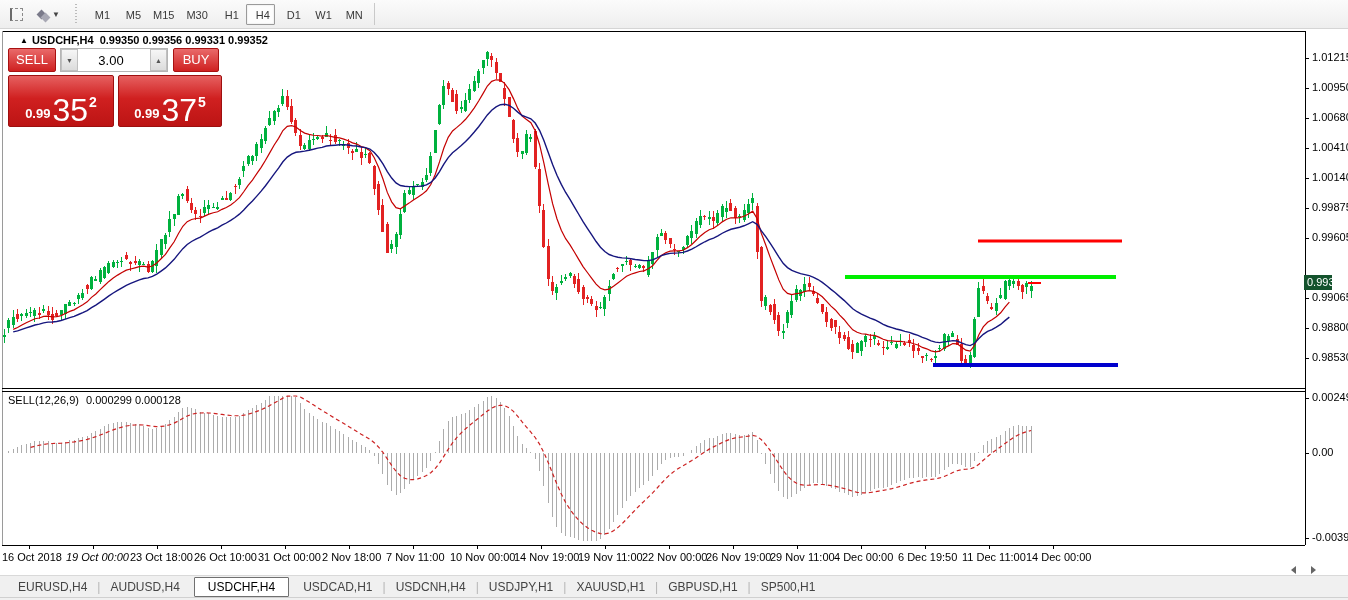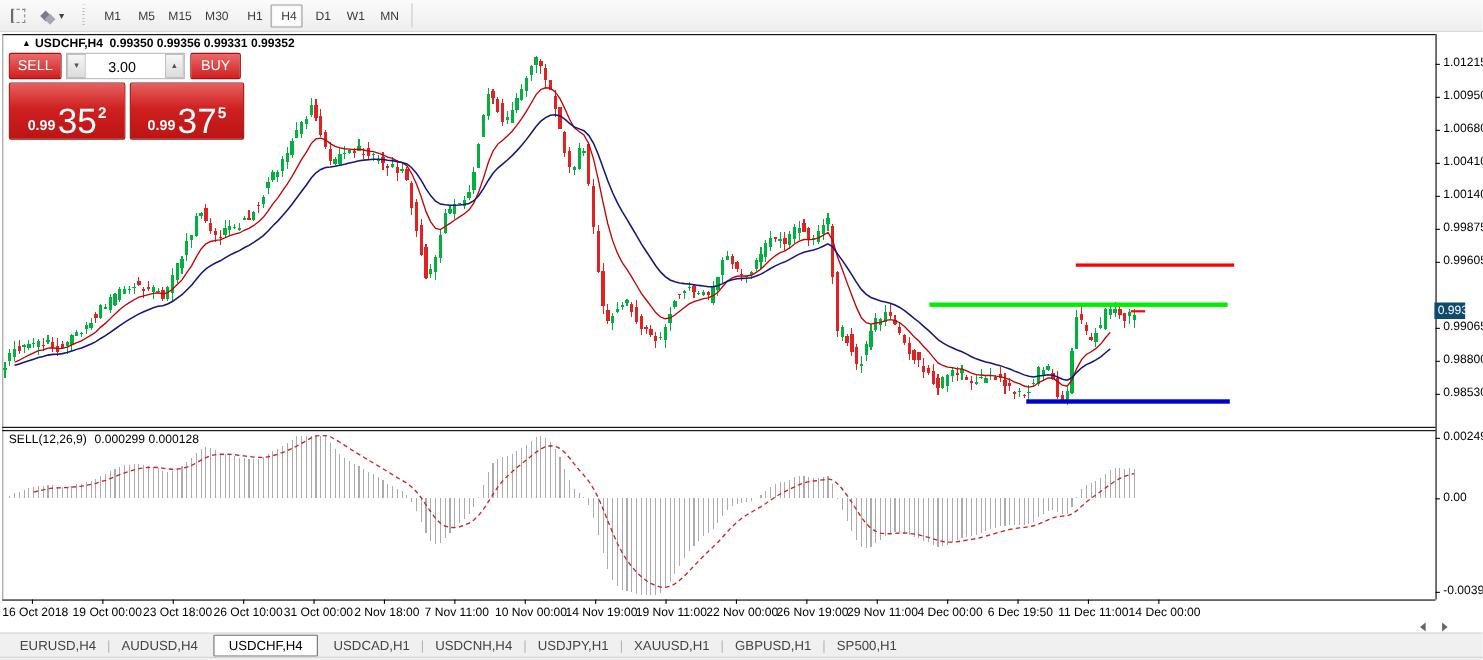--- a/index.html
+++ b/index.html
@@ -58,21 +58,21 @@
                align-items:flex-end; justify-content:center; cursor:pointer; padding-bottom:2px; }
   #sell-box { width:106px; } #buy-box { width:104px; margin-left:4px; }
   .pb-base { font-size:13px; font-weight:bold; margin:0 2px 3px 0; }
   .pb-big  { font-size:32px; line-height:28px; font-weight:400; }
   .pb-sup  { font-size:14px; font-weight:bold; margin:0 0 14px 1px; }
 
   
   .ax-label { position:absolute; font-size:11px; color:#000; white-space:nowrap; }
   .tickmark-h { position:absolute; width:4px; height:1px; background:#000; left:1305px; }
   .tickmark-v { position:absolute; width:1px; height:4px; background:#000; top:545px; }
-  #cur-price { position:absolute; left:1304px; width:28px; height:15px; background:#0c4a6e;
+  #cur-price { position:absolute; left:1304px; width:28px; height:15px; background:#14532d;
                color:#fff; font-size:11px; line-height:15px; padding-left:3px; z-index:6; }
 
   
   #macd-label { position:absolute; left:8px; top:394px; font-size:11px; color:#000; }
 
   
   #scroll-strip { position:absolute; left:0; top:563px; width:1348px; height:12px; background:#fff; }
   .scr-arrow { position:absolute; top:3px; width:0; height:0; cursor:pointer; }
   #arr-left  { left:1291px; border-top:4px solid transparent; border-bottom:4px solid transparent;
                border-right:5px solid #666; }
@@ -904,21 +904,21 @@
       <div class="ax-label" style="left: 1312px; top: 391px;">0.002492</div>
       <div class="tickmark-h" style="top: 453px;"></div>
       <div class="ax-label" style="left: 1312px; top: 446px;">0.00</div>
       <div class="tickmark-h" style="top: 538px;"></div>
       <div class="ax-label" style="left: 1312px; top: 531px;">-0.003913</div>
     </div>
   <div id="time-axis">
       <div class="tickmark-v" style="left: 29px;"></div>
       <div class="ax-label" style="left: 2px; top: 551px;">16 Oct 2018</div>
       <div class="tickmark-v" style="left: 93px;"></div>
-      <div class="ax-label" style="left: 66px; top: 551px;">19 Oct 00:00</div>
+      <div class="ax-label" style="left: 66px; top: 551px; font-style: italic;">19 Oct 00:00</div>
       <div class="tickmark-v" style="left: 157px;"></div>
       <div class="ax-label" style="left: 130px; top: 551px;">23 Oct 18:00</div>
       <div class="tickmark-v" style="left: 221px;"></div>
       <div class="ax-label" style="left: 194px; top: 551px;">26 Oct 10:00</div>
       <div class="tickmark-v" style="left: 285px;"></div>
       <div class="ax-label" style="left: 258px; top: 551px;">31 Oct 00:00</div>
       <div class="tickmark-v" style="left: 349px;"></div>
       <div class="ax-label" style="left: 322px; top: 551px;">2 Nov 18:00</div>
       <div class="tickmark-v" style="left: 413px;"></div>
       <div class="ax-label" style="left: 386px; top: 551px;">7 Nov 11:00</div>

